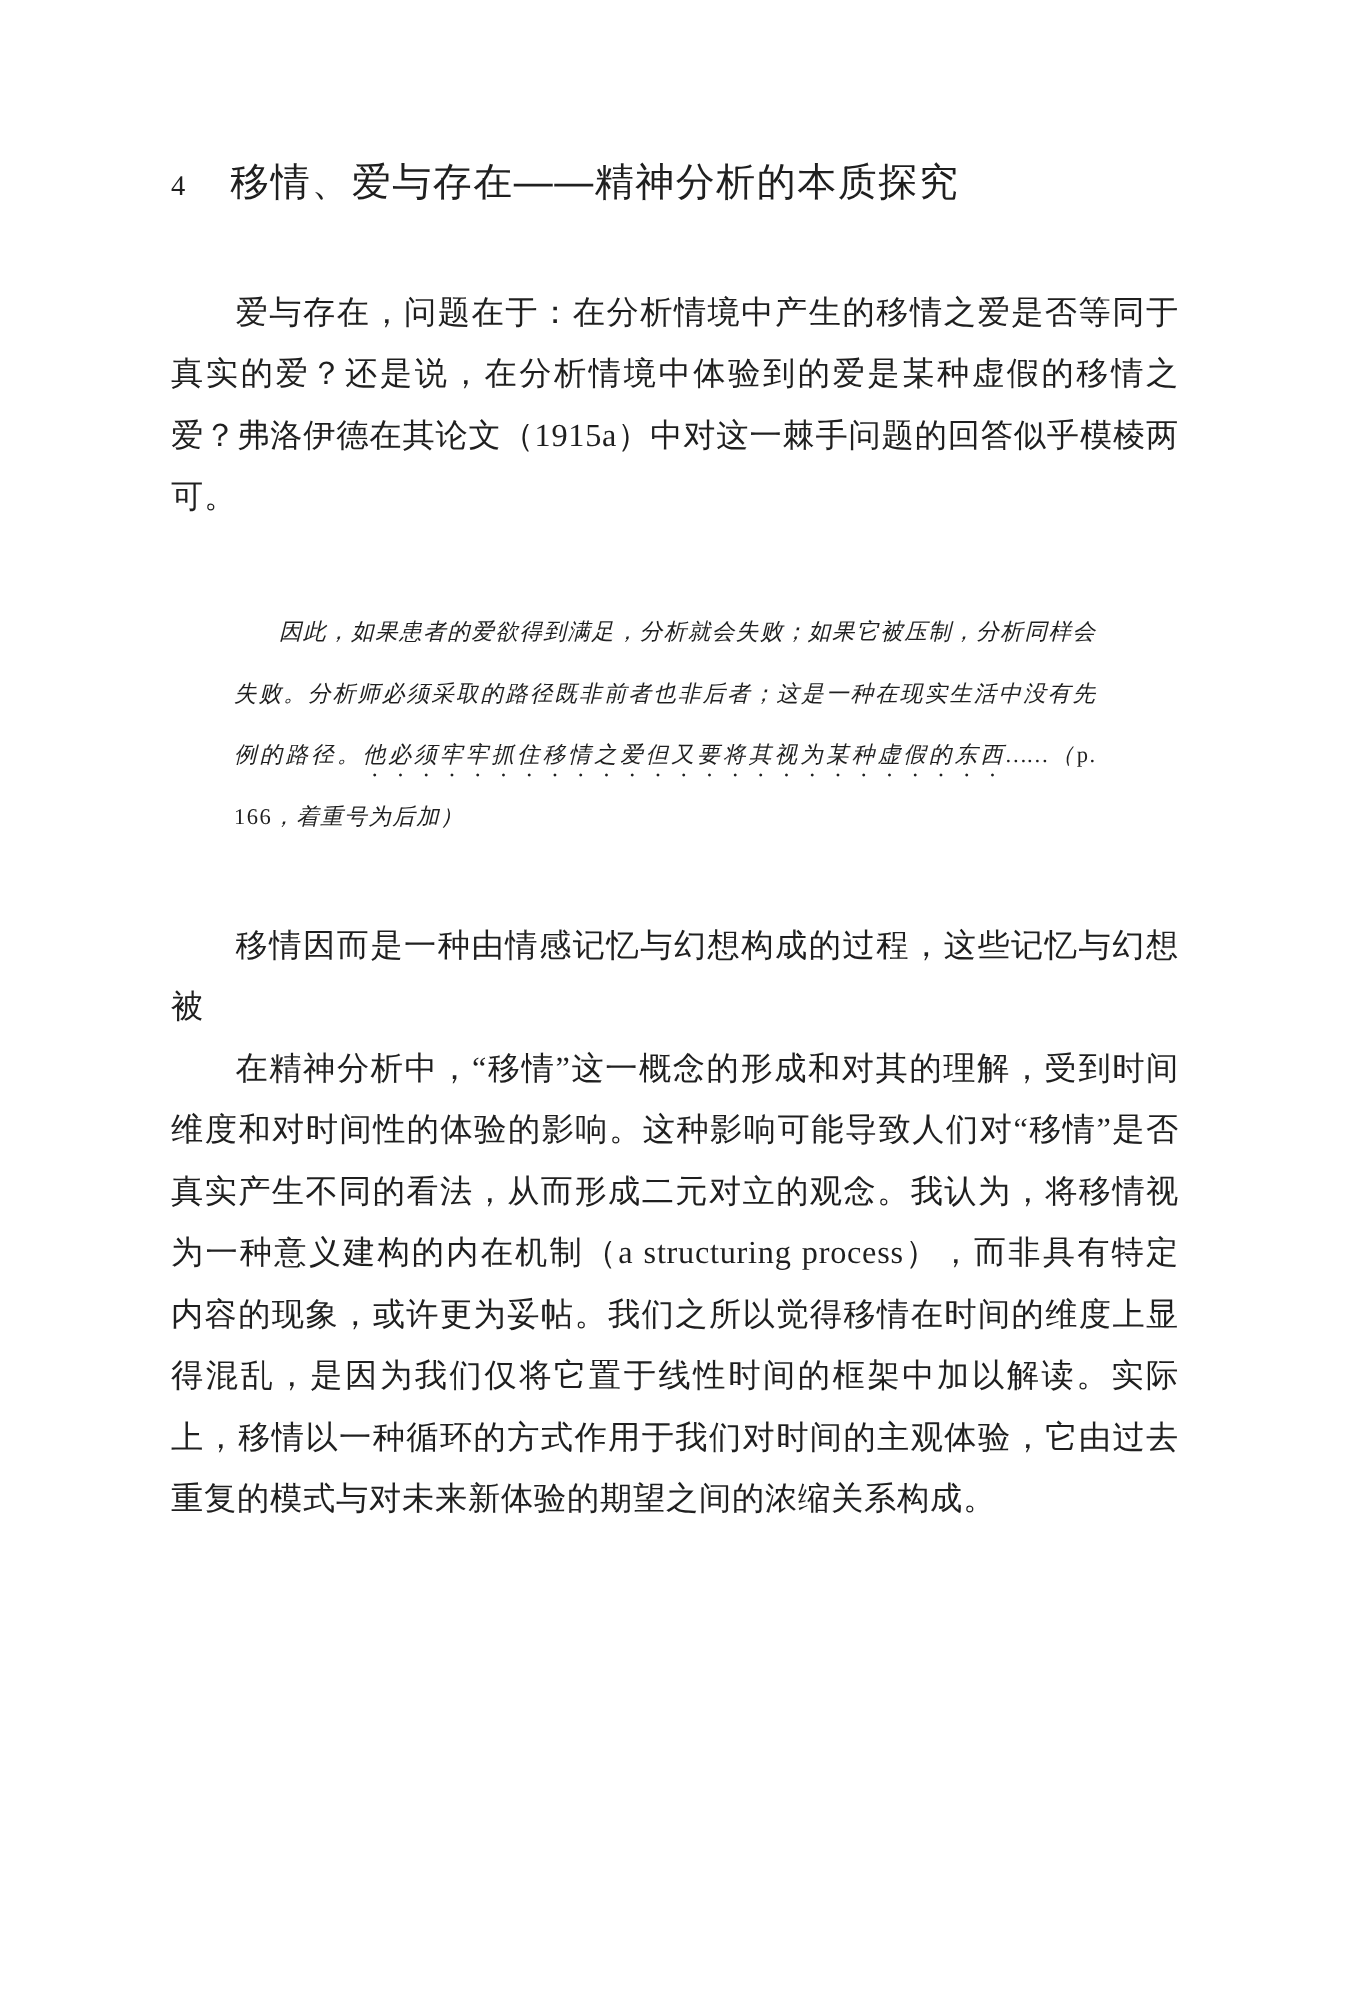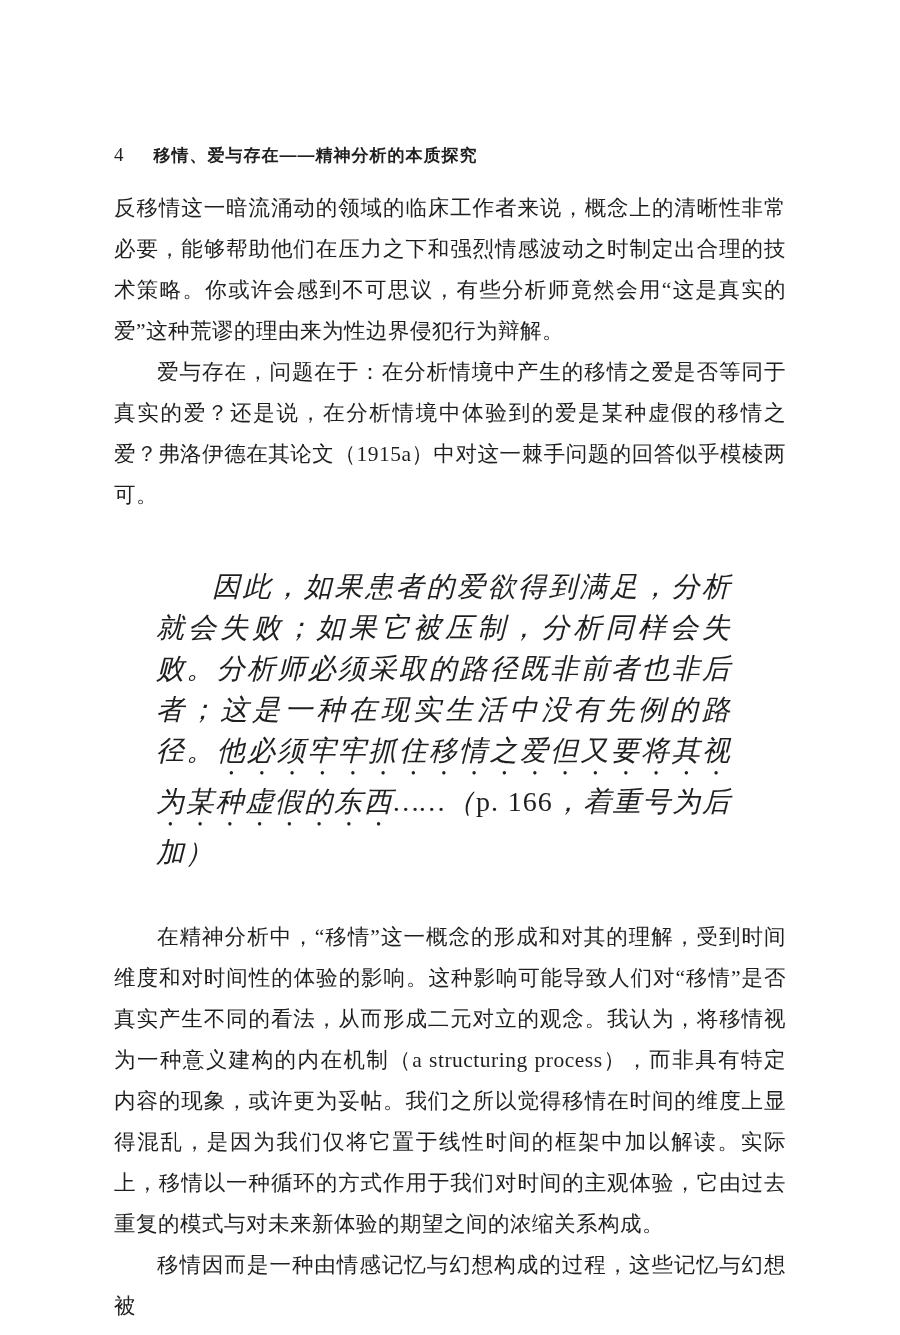--- a/index.html
+++ b/index.html
@@ -23,41 +23,40 @@
     align-items: baseline;
     gap: 30px;
     height: 28px;
   }
   .folio {
     font-family: "Liberation Serif", "DejaVu Serif", serif;
     font-size: 19px;
   }
   .running-title {
     font-family: "Liberation Sans", "DejaVu Sans", sans-serif;
-    font-weight: bold;
-    font-size: 17px;
+    font-weight: normal;
+    font-size: 26px;
     letter-spacing: 1px;
     white-space: nowrap;
-    margin-top: 40px;
   }
   .page-body {
     margin-top: 56px;
     font-family: "Liberation Serif", "DejaVu Serif", serif;
   }
   .body-para {
     margin: 0;
     font-size: 21.5px;
     line-height: 41px;
     letter-spacing: 0.5px;
     text-align: justify;
   }
   .body-para.indent { text-indent: 2em; }
   .quote {
     margin: 50px 55px 44px 42px;
-    font-size: 28px;
+    font-size: 15px;
     line-height: 41px;
     letter-spacing: 1px;
     text-align: justify;
     text-indent: 2em;
     font-style: italic; 
   }
   .run-n  { font-style: normal; }
   .run-em { } 
   .run-q  { font-style: italic; }
   .run-qn { font-style: normal; } 
@@ -72,20 +71,19 @@
 </head>
 <body>
 
 <div class="page">
   <div class="content">
     <div class="page-header">
       <span class="folio">4</span>
       <span class="running-title">移情、爱与存在——精神分析的本质探究</span>
     </div>
     <div class="page-body">
-        <p class="body-para"><span class="run-n">反移情这一暗流涌动的领域的临床工作者来说，概念上的清晰性非常必要，能够帮助他们在压力之下和强烈情感波动之时制定出合理的技术策略。你或许会感到不可思议，有些分析师竟然会用“这是真实的爱”这种荒谬的理由来为性边界侵犯行为辩解。</span></p>
         <p class="body-para indent"><span class="run-n">爱与存在，问题在于：在分析情境中产生的</span><span class="run-em">移情之爱</span><span class="run-n">是否等同于真实的爱？还是说，在分析情境中体验到的爱是</span><span class="run-em">某种虚假的移情之爱</span><span class="run-n">？弗洛伊德在其论文（1915a）中对这一棘手问题的回答似乎模棱两可。</span></p>
         <blockquote class="quote"><span class="run-q">因此，如果患者的爱欲得到满足，分析就会失败；如果它被压制，分析同样会失败。分析师必须采取的路径既非前者也非后者；这是一种在现实生活中没有先例的路径。</span><span class="run-dot">他必须牢牢抓住移情之爱但又要将其视为某种虚假的东西</span><span class="run-q">……（</span><span class="run-qn">p. 166</span><span class="run-q">，着重号为后加）</span></blockquote>
+        <p class="body-para indent"><span class="run-n">移情因而是一种由情感记忆与幻想构成的过程，这些记忆与幻想被</span></p>
         <p class="body-para indent"><span class="run-n">在精神分析中，“移情”这一概念的形成和对其的理解，受到时间维度和对时间性的体验的影响。这种影响可能导致人们对“移情”是否真实产生不同的看法，从而形成二元对立的观念。我认为，将移情视为一种意义建构的内在机制（a structuring process），而非具有特定内容的现象，或许更为妥帖。我们之所以觉得移情在时间的维度上显得混乱，是因为我们仅将它置于线性时间的框架中加以解读。实际上，移情以一种循环的方式作用于我们对时间的主观体验，它由过去重复的模式与对未来新体验的期望之间的浓缩关系构成。</span></p>
-        <p class="body-para indent"><span class="run-n">移情因而是一种由情感记忆与幻想构成的过程，这些记忆与幻想被</span></p>
       </div>
   </div>
 </div>
 
 </body></html>

